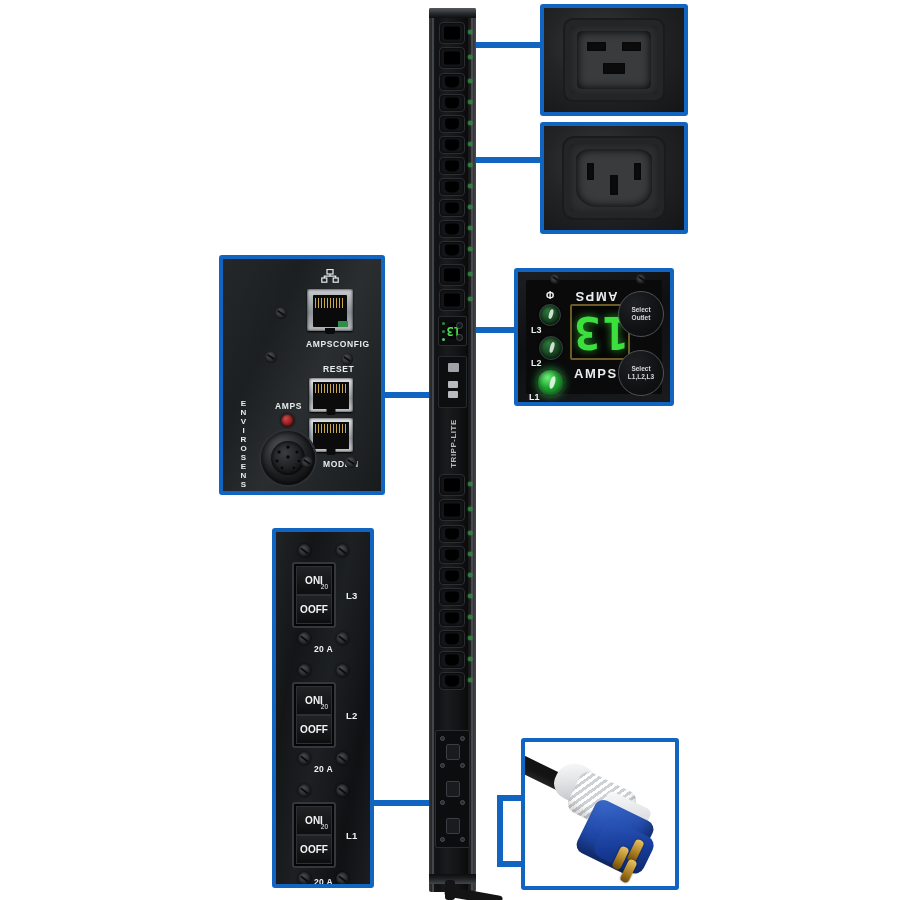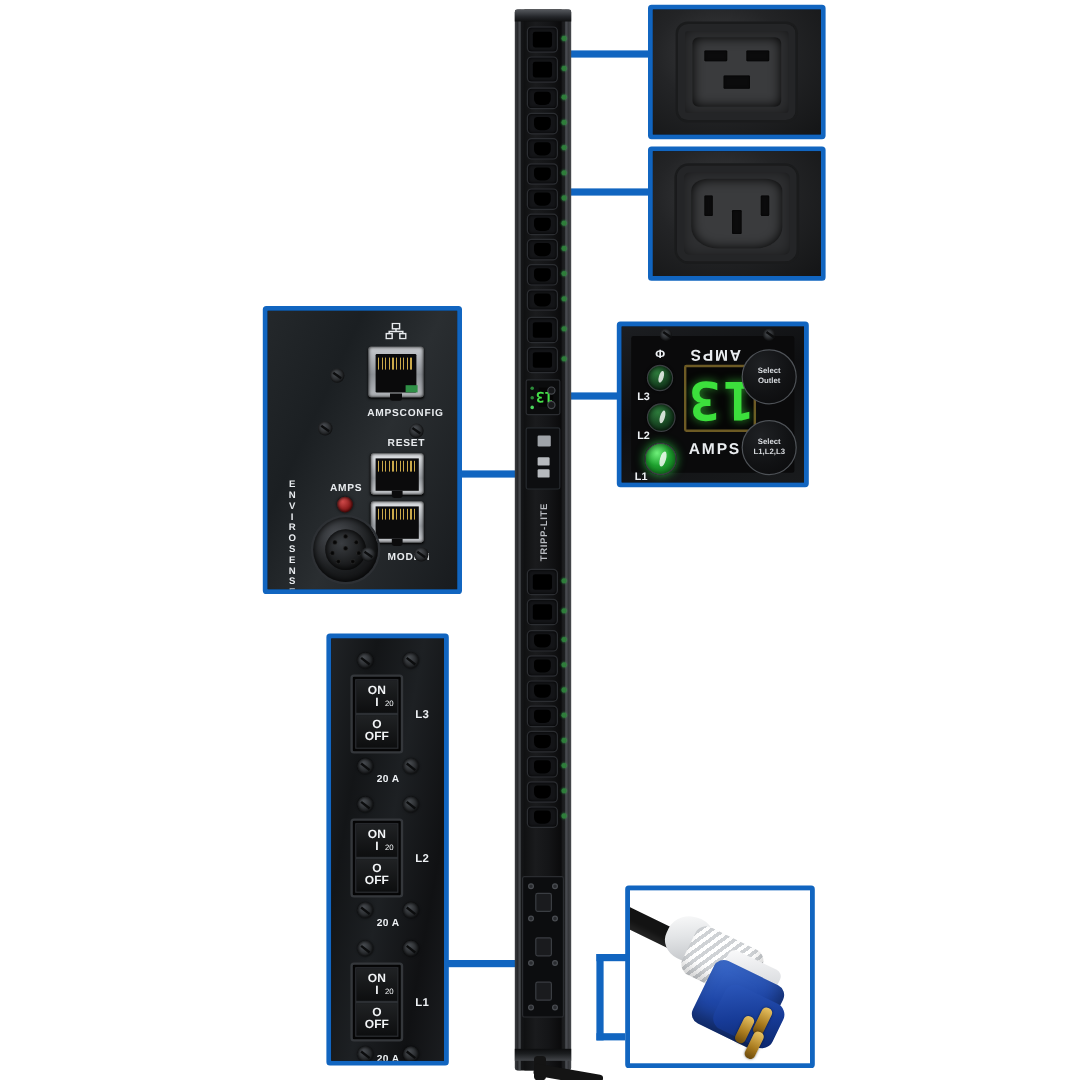--- a/index.html
+++ b/index.html
@@ -230,21 +230,21 @@
   .brk-sw {
      position:absolute; width:44px; height:66px;
      background:#0a0a0b; border:2px solid #34373b; border-radius:3px;
      box-shadow: inset 0 0 6px #000;
   }
   .brk-sw .rocker-top, .brk-sw .rocker-bot {
      position:absolute; left:2px; right:2px; height:29px;
      background: linear-gradient(180deg,#202224,#0d0e0f);
      border:1px solid #2c2f33;
      color:#f2f4f6; font-size:10px; font-weight:bold;
-     display:flex; flex-direction:column; align-items:center; justify-content:center;
+     display:flex; align-items:center; justify-content:center;
      line-height:10px;
   }
   .brk-sw .rocker-top { top:2px; }
   .brk-sw .rocker-bot { bottom:2px; }
   .brk-sw .amp20 { position:absolute; right:3px; bottom:2px; font-size:6.5px; font-weight:normal; }
   .brk-screw { position:absolute; width:13px; height:13px; border-radius:50%;
      background: radial-gradient(circle at 35% 30%, #4a4e53, #1b1d1f 78%);
      box-shadow: inset 0 0 3px #000, 0 0 2px #000; }
   .brk-screw:after{ content:""; position:absolute; left:2px; top:50%; width:9px; height:2px;
      background:#0b0c0d; transform:translateY(-50%) rotate(38deg); }

